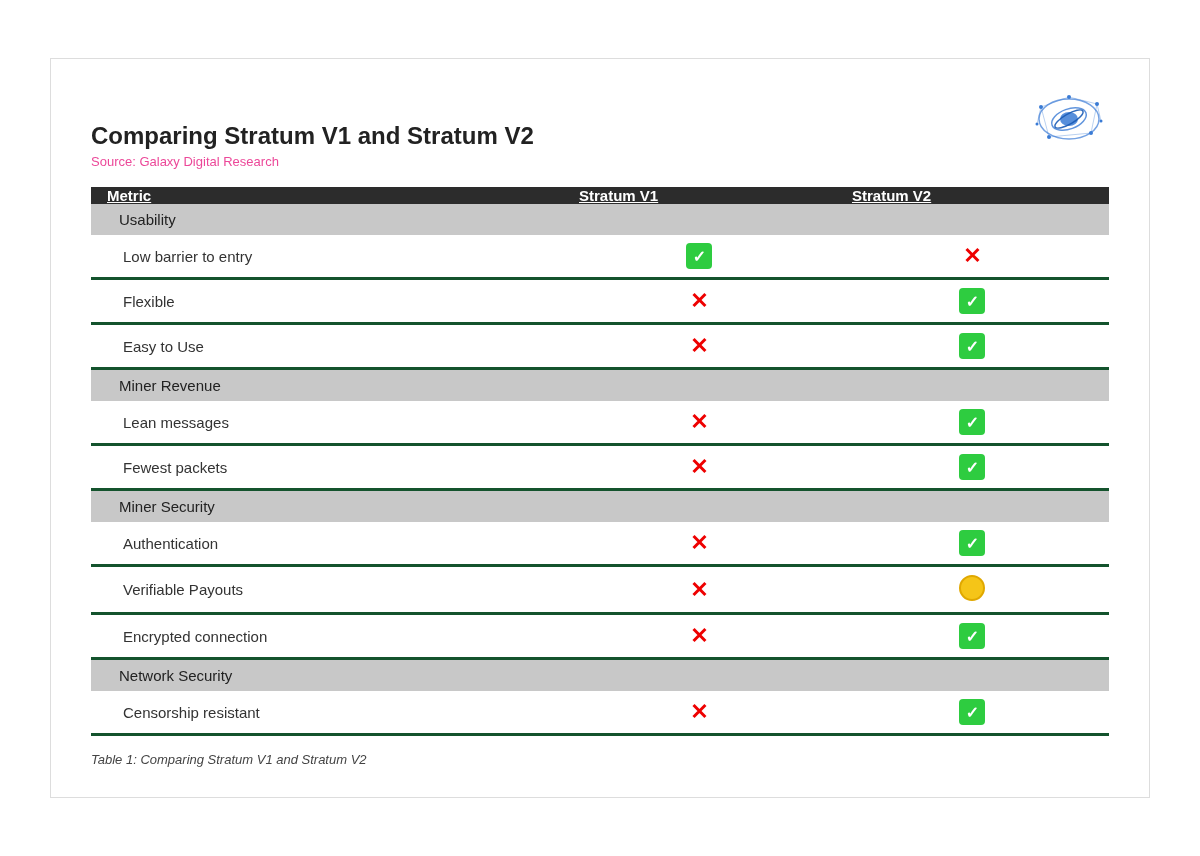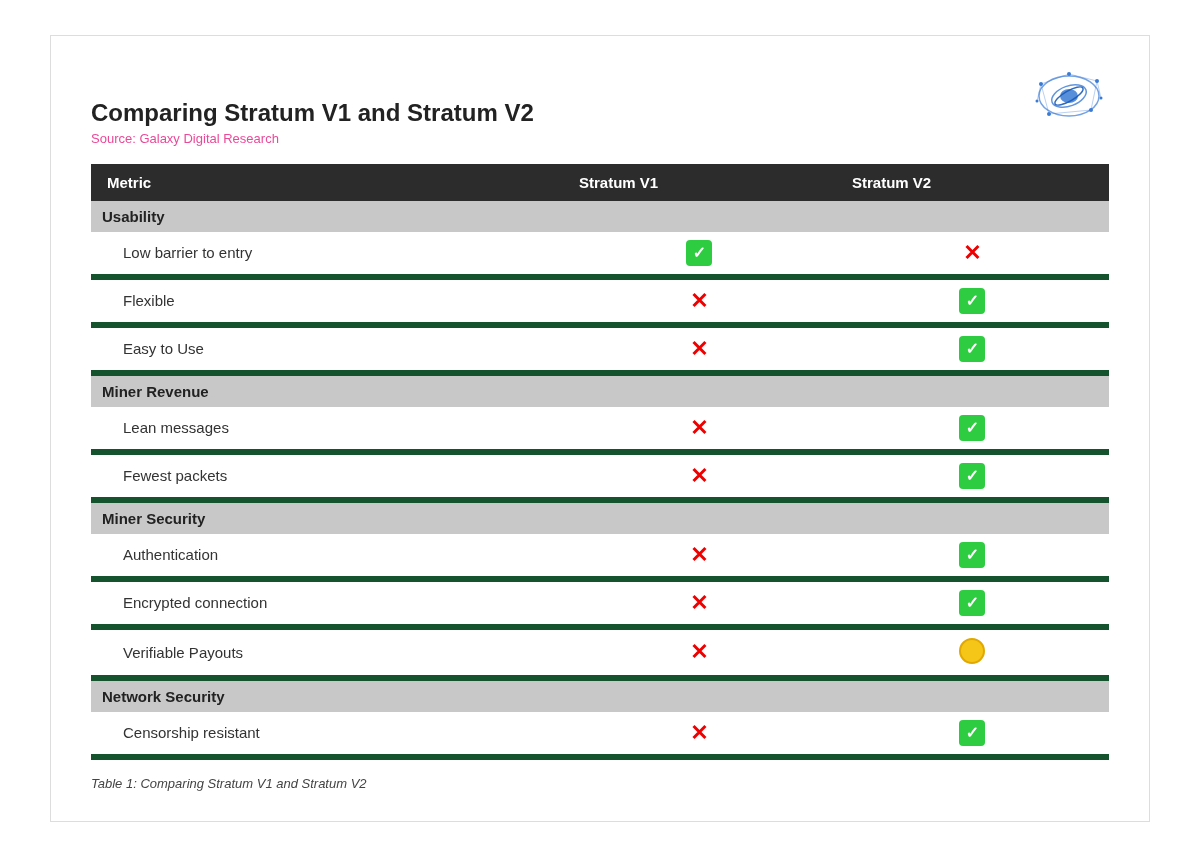--- a/index.html
+++ b/index.html
@@ -44,40 +44,41 @@
     }
     
     table {
       width: 100%;
       border-collapse: collapse;
       font-size: 15px;
     }
     thead tr th {
       background: #2c2c2c;
       color: #fff;
-      padding: 10px 16px;
+      padding: 0 16px;
       text-align: left;
       font-weight: 600;
       font-size: 15px;
+      text-decoration: underline;
     }
     thead tr th:not(:first-child) {
       text-align: left;
     }
     tr.category-row td {
       background: #c8c8c8;
-      font-weight: 700;
+      font-weight: 400;
       font-size: 15px;
-      padding: 7px 11px;
+      padding: 7px 28px;
       color: #222;
     }
     tr.data-row td {
       background: #fff;
       padding: 8px 16px 8px 32px;
       color: #333;
-      border-bottom: 6px solid #14532d;
+      border-bottom: 3px solid #14532d;
     }
     tr.data-row td:not(:first-child) {
       text-align: center;
       padding-left: 16px;
     }
     .check-green {
       display: inline-flex;
       align-items: center;
       justify-content: center;
       width: 26px;
@@ -195,28 +196,28 @@
       </tr>
         <tr class="category-row">
           <td colspan="3">Miner Security</td>
         </tr>
         <tr class="data-row">
         <td>Authentication</td>
         <td><span class="cross-red">✕</span></td>
         <td><span class="check-green">✓</span></td>
       </tr>
         <tr class="data-row">
+        <td>Verifiable Payouts</td>
+        <td><span class="cross-red">✕</span></td>
+        <td><span class="circle-yellow"></span></td>
+      </tr>
+        <tr class="data-row">
         <td>Encrypted connection</td>
         <td><span class="cross-red">✕</span></td>
         <td><span class="check-green">✓</span></td>
-      </tr>
-        <tr class="data-row">
-        <td>Verifiable Payouts</td>
-        <td><span class="cross-red">✕</span></td>
-        <td><span class="circle-yellow"></span></td>
       </tr>
         <tr class="category-row">
           <td colspan="3">Network Security</td>
         </tr>
         <tr class="data-row">
         <td>Censorship resistant</td>
         <td><span class="cross-red">✕</span></td>
         <td><span class="check-green">✓</span></td>
       </tr>
       </tbody>

